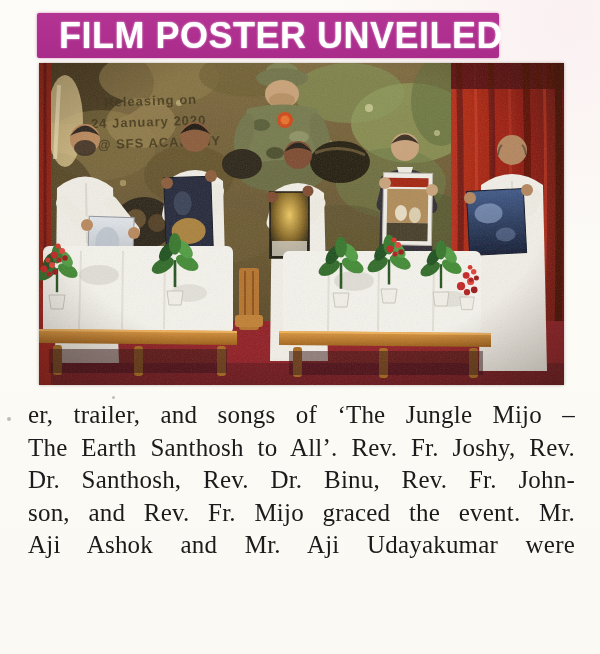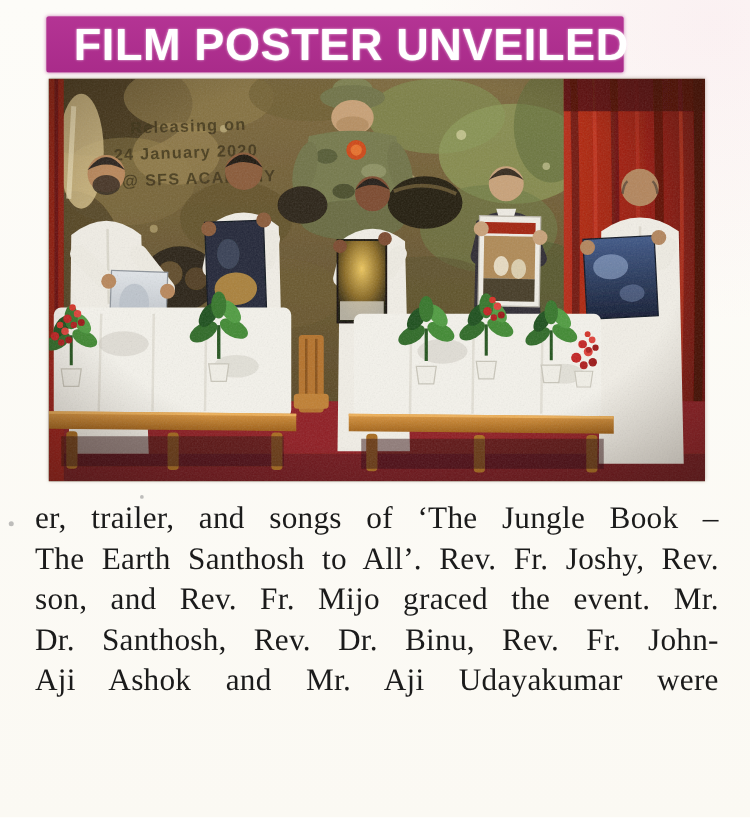--- a/index.html
+++ b/index.html
@@ -329,23 +329,23 @@
           <use href="#pot" transform="translate(0,6) scale(.9)"></use>
         </g>
       </g>
 
       <rect x="0" y="0" width="525" height="322" filter="url(#grain)" opacity=".55"></rect>
       <rect x="0" y="0" width="525" height="322" fill="url(#vigG)"></rect>
     </svg>
   </figure>
 
   <div class="caption">
-    <div class="cap-line">er, trailer, and songs of ‘The Jungle Book –</div>
+    <div class="cap-line">er, trailer, and songs of ‘The Jungle Mijo –</div>
     <div class="cap-line">The Earth Santhosh to All’. Rev. Fr. Joshy, Rev.</div>
+    <div class="cap-line">Dr. Santhosh, Rev. Dr. Binu, Rev. Fr. John-</div>
     <div class="cap-line">son, and Rev. Fr. Mijo graced the event. Mr.</div>
-    <div class="cap-line">Dr. Santhosh, Rev. Dr. Binu, Rev. Fr. John-</div>
     <div class="cap-line">Aji Ashok and Mr. Aji Udayakumar were</div>
   </div>
 
   <div class="speck" style="left:7px;top:417px;width:4px;height:4px;"></div>
   <div class="speck" style="left:112px;top:396px;width:3px;height:3px;"></div>
 
 </div>
 
 </body></html>

